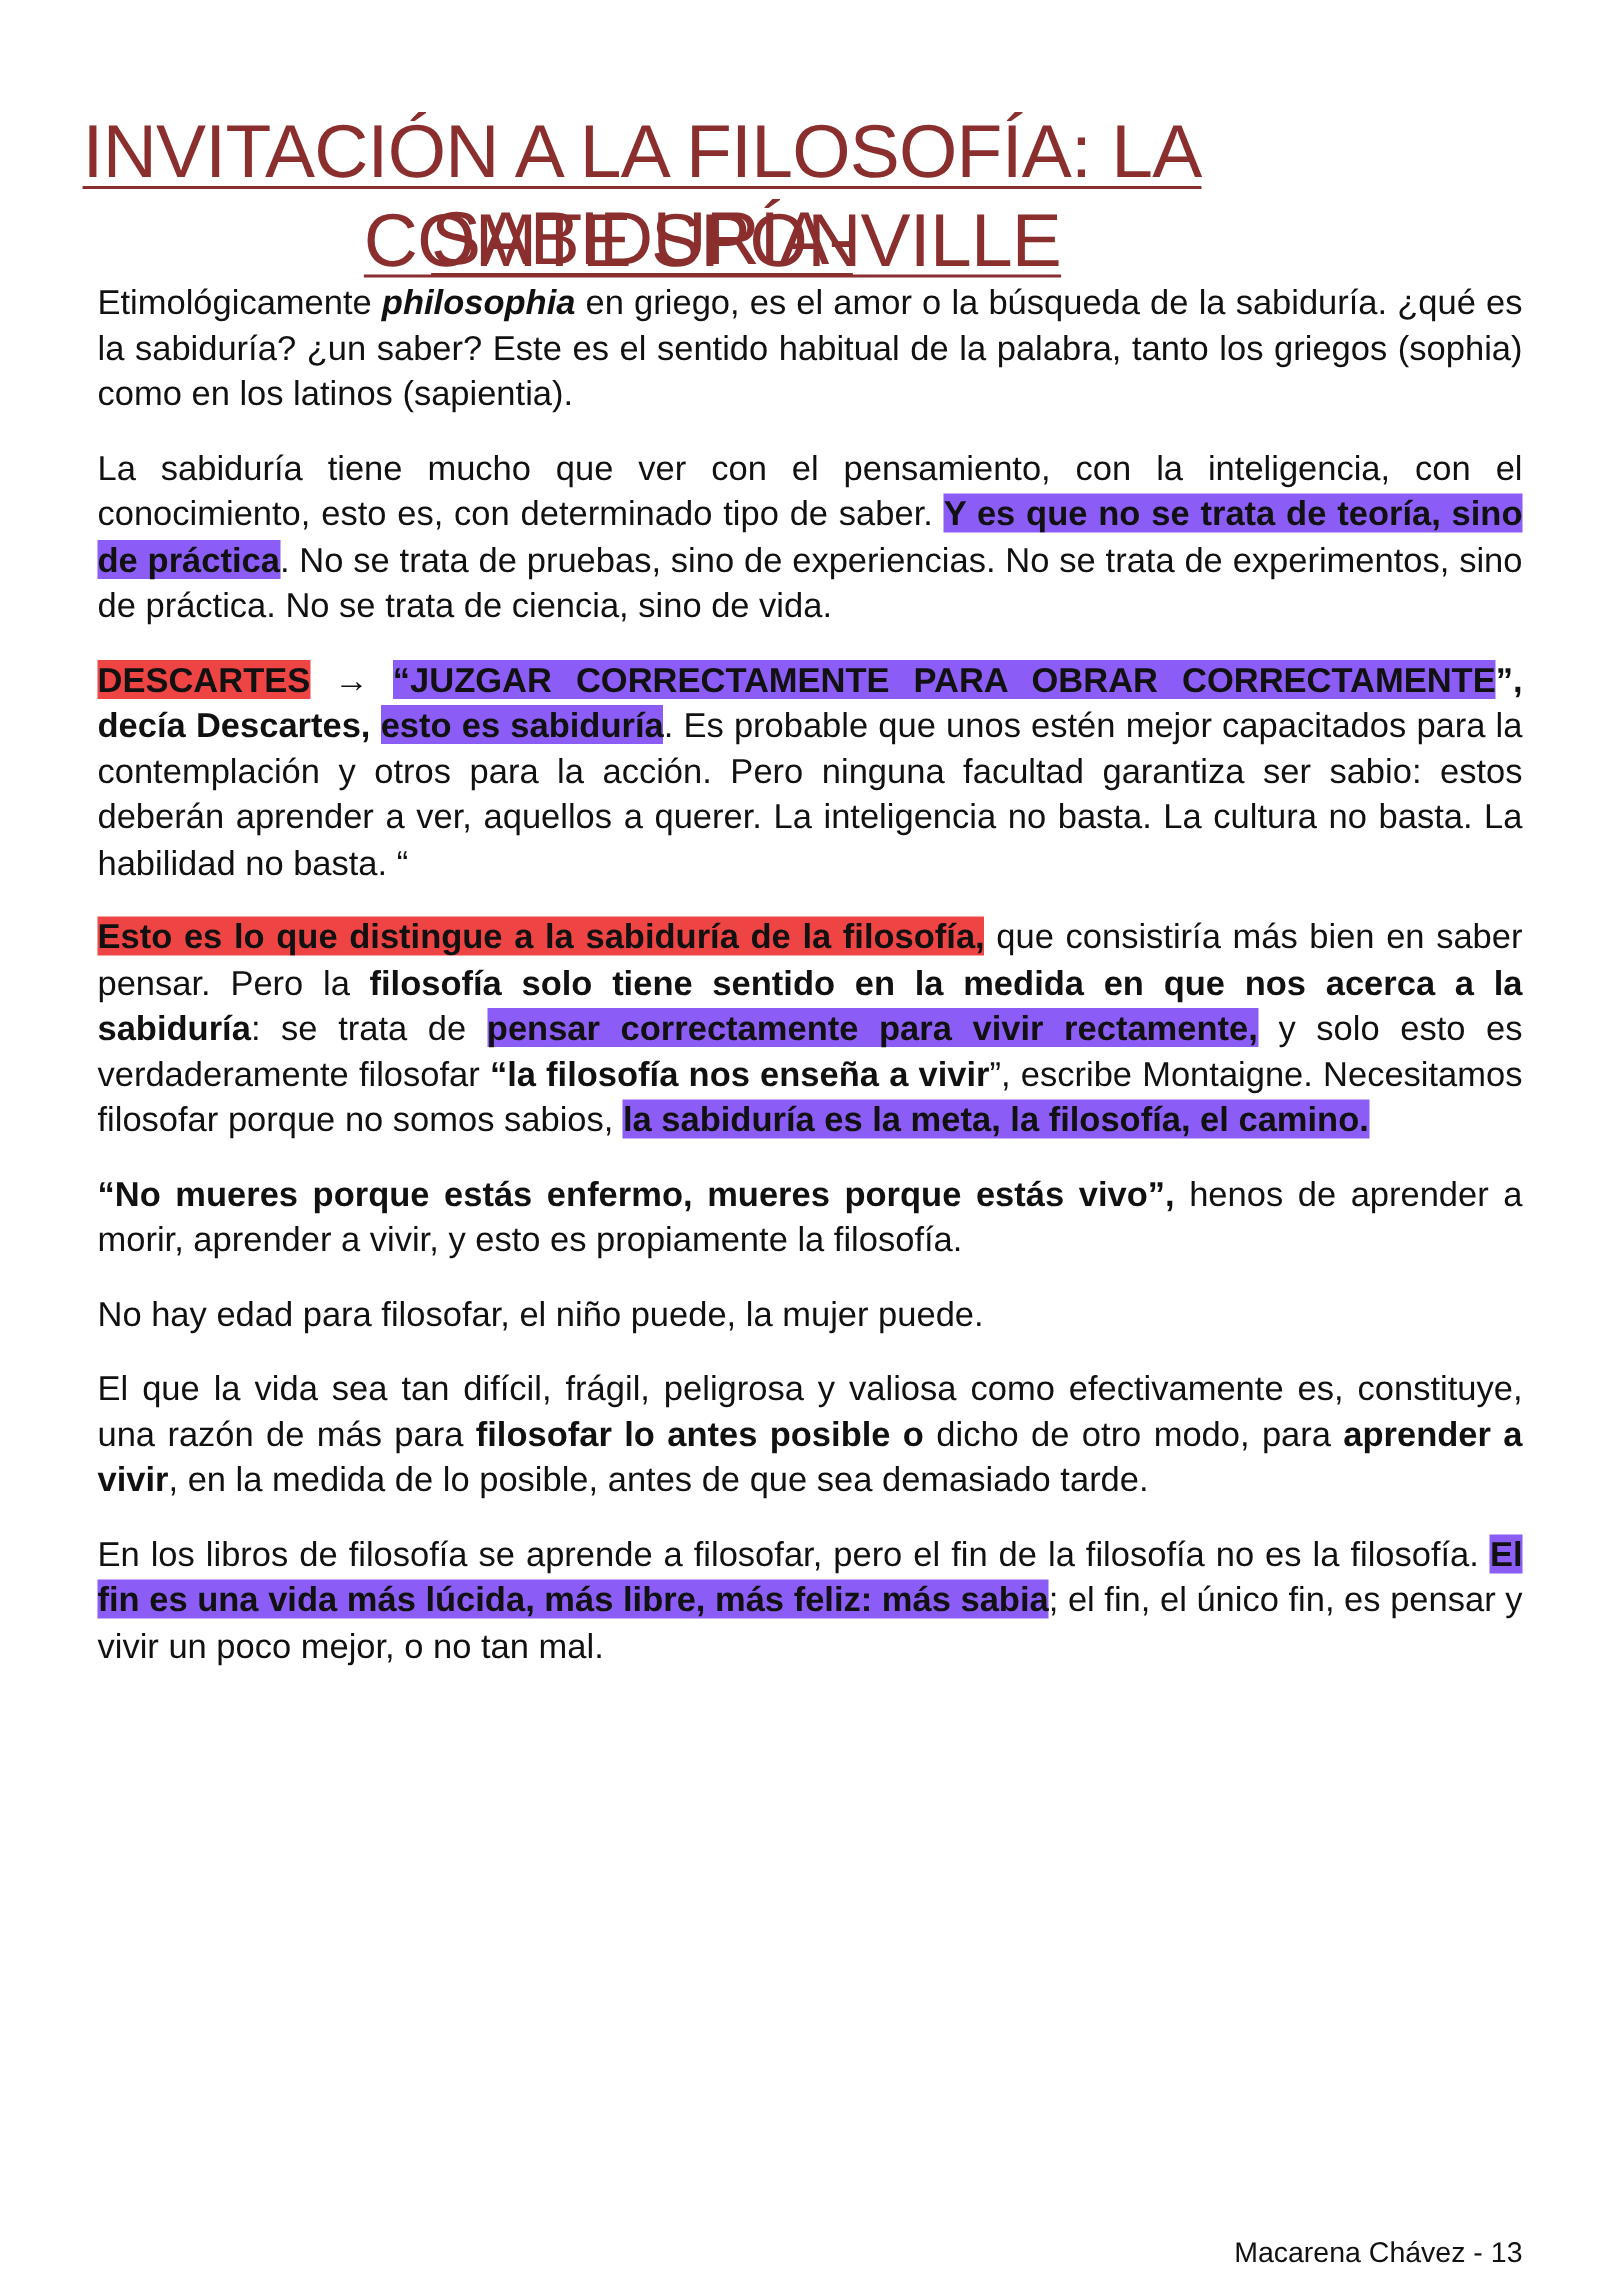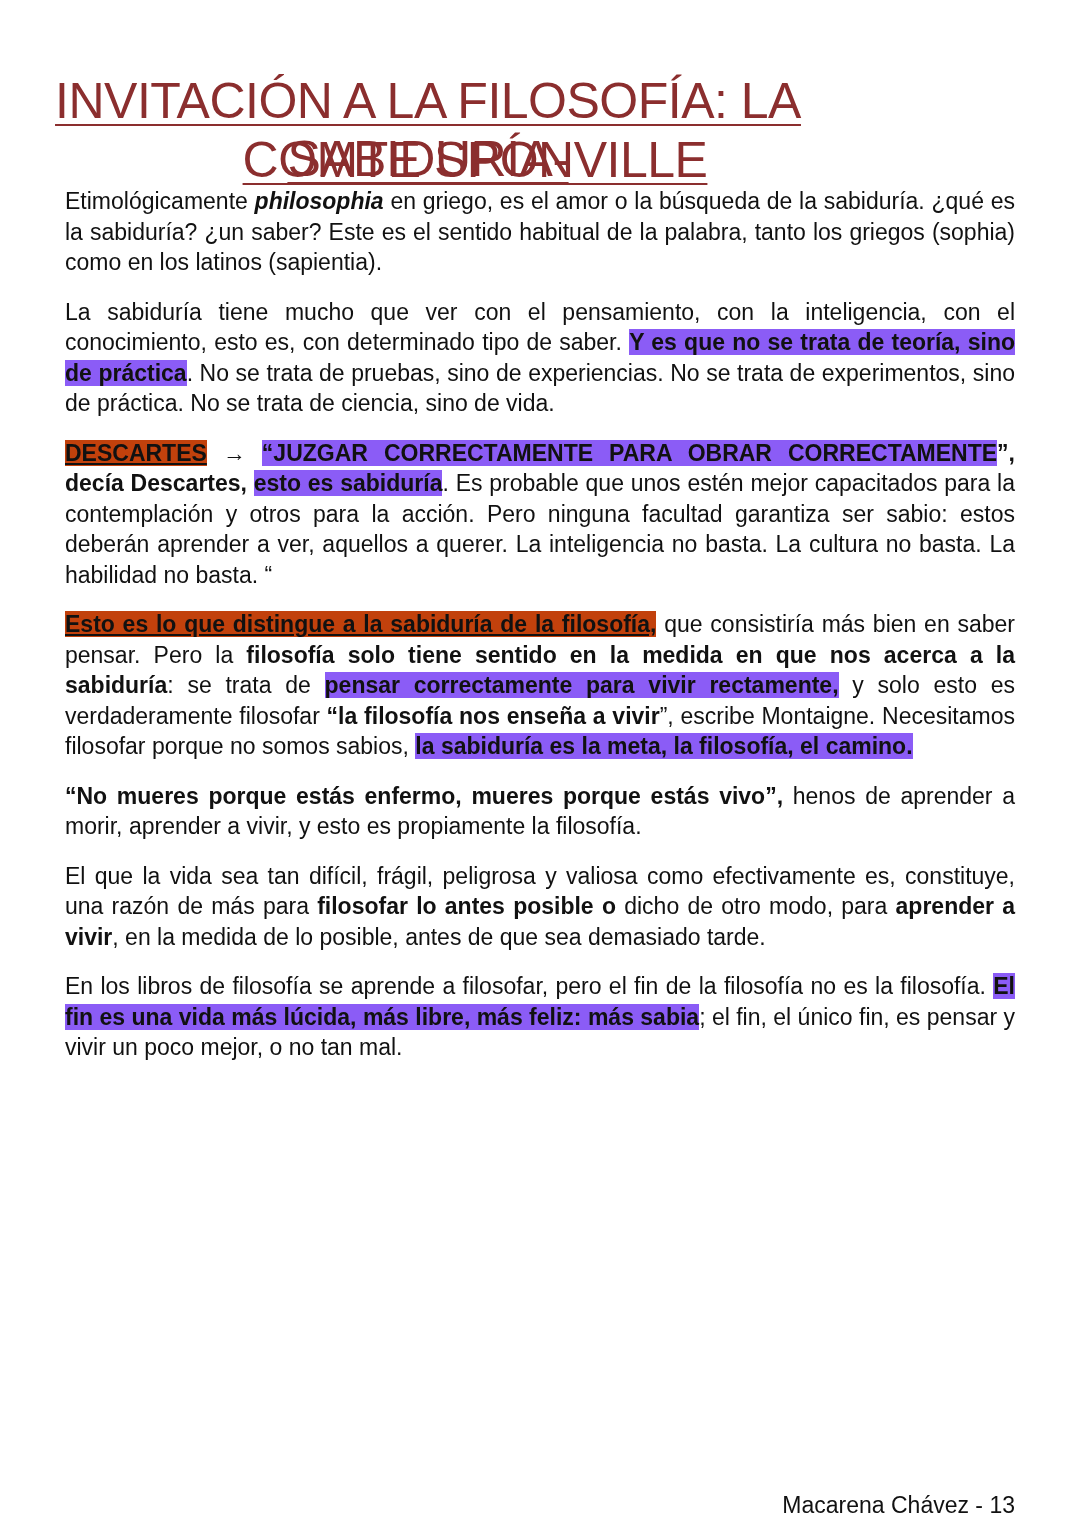--- a/index.html
+++ b/index.html
@@ -8,44 +8,45 @@
   .title { position: absolute; left: 0; width: 856px; text-align: center;
            font-family: "Liberation Sans", sans-serif; font-size: 50px; color: #8b2e2e;
            text-decoration: underline; text-decoration-thickness: 2px; text-underline-offset: 6px;
            letter-spacing: -0.5px; }
   .t1 { top: 72px; }
   .t2 { top: 131px; margin-left: 47px; }
   .content { position: absolute; left: 65px; width: 950px; top: 186px;
              font-size: 23px; line-height: 30.5px; text-align: justify; }
   .content p { margin: 0 0 19px 0; }
   .hl-y { background: #8b5cf6; }
-  .hl-b { background: #c2410c; text-decoration: underline; }
+  .hl-b { background: #ef4444; }
   b { font-weight: bold; }
   .ul-pink { text-decoration: underline; text-decoration-color: #c0307a; text-decoration-thickness: 2px; text-underline-offset: 4px; }
-  .footer { position: absolute; right: 65px; top: 1492px; font-size: 23px; color: #111; }
+  .footer { position: absolute; right: 65px; top: 1492px; font-size: 19px; color: #111; }
 </style>
 </head>
 <body>
 
 <div class="title t1">INVITACIÓN A LA FILOSOFÍA: LA SABIDURÍA-</div>
 <div class="title t2">COMTE SPONVILLE</div>
 
 <div class="content">
   <p><span>Etimológicamente </span><b><i>philosophia</i></b><span> en griego, es el amor o la búsqueda de la sabiduría. ¿qué es la sabiduría? ¿un saber? Este es el sentido habitual de la palabra, tanto los griegos (sophia) como en los latinos (sapientia).</span></p>
 
   <p><span>La sabiduría tiene mucho que ver con el pensamiento, con la inteligencia, con el conocimiento, esto es, con determinado tipo de saber. </span><b class="hl-y">Y es que no se trata de teoría, sino de práctica</b><span>. No se trata de pruebas, sino de experiencias. No se trata de experimentos, sino de práctica. No se trata de ciencia, sino de vida.</span></p>
 
 
   <p><b class="hl-b">DESCARTES</b><b> → </b><b class="hl-y">“JUZGAR CORRECTAMENTE PARA OBRAR CORRECTAMENTE</b><b>”, decía Descartes, </b><b class="hl-y">esto es sabiduría</b><span>. Es probable que unos estén mejor capacitados para la contemplación y otros para la acción. Pero ninguna facultad garantiza ser sabio: estos deberán aprender a ver, aquellos a querer. La inteligencia no basta. La cultura no basta. La habilidad no basta. “</span></p>
 
 
   <p><b class="hl-b">Esto es lo que distingue a la sabiduría de la filosofía,</b><span> que consistiría más bien en saber pensar. Pero la </span><b>filosofía solo tiene sentido en la medida en que nos acerca a la sabiduría</b><span>: se trata de </span><b class="hl-y">pensar correctamente para vivir rectamente,</b><span> y solo esto es verdaderamente filosofar </span><b>“la filosofía nos enseña a vivir</b><span>”, escribe Montaigne. Necesitamos filosofar porque no somos sabios, </span><b class="hl-y">la sabiduría es la meta, la filosofía, el camino.</b></p>
 
   <p><b>“No mueres porque estás enfermo, mueres porque estás vivo”,</b><span> henos de aprender a morir, aprender a vivir, y esto es propiamente la filosofía.</span></p>
 
+  <p>No hay edad para filosofar, el niño puede, la mujer puede.</p>
 
   <p><span>El que la vida sea tan difícil, frágil, peligrosa y valiosa como efectivamente es, constituye, una razón de más para </span><b>filosofar lo antes posible o</b><span> dicho de otro modo, para </span><b>aprender a vivir</b><span>, en la medida de lo posible, antes de que sea demasiado tarde.</span></p>
 
   <p><span>En los libros de filosofía se aprende a filosofar, pero el fin de la filosofía no es la filosofía. </span><b class="hl-y">El fin es una vida más lúcida, más libre, más feliz: más sabia</b><span>; el fin, el único fin, es pensar y vivir un poco mejor, o no tan mal.</span></p>
 
 
 </div>
 
 <div class="footer">Macarena Chávez - 13</div>
 

